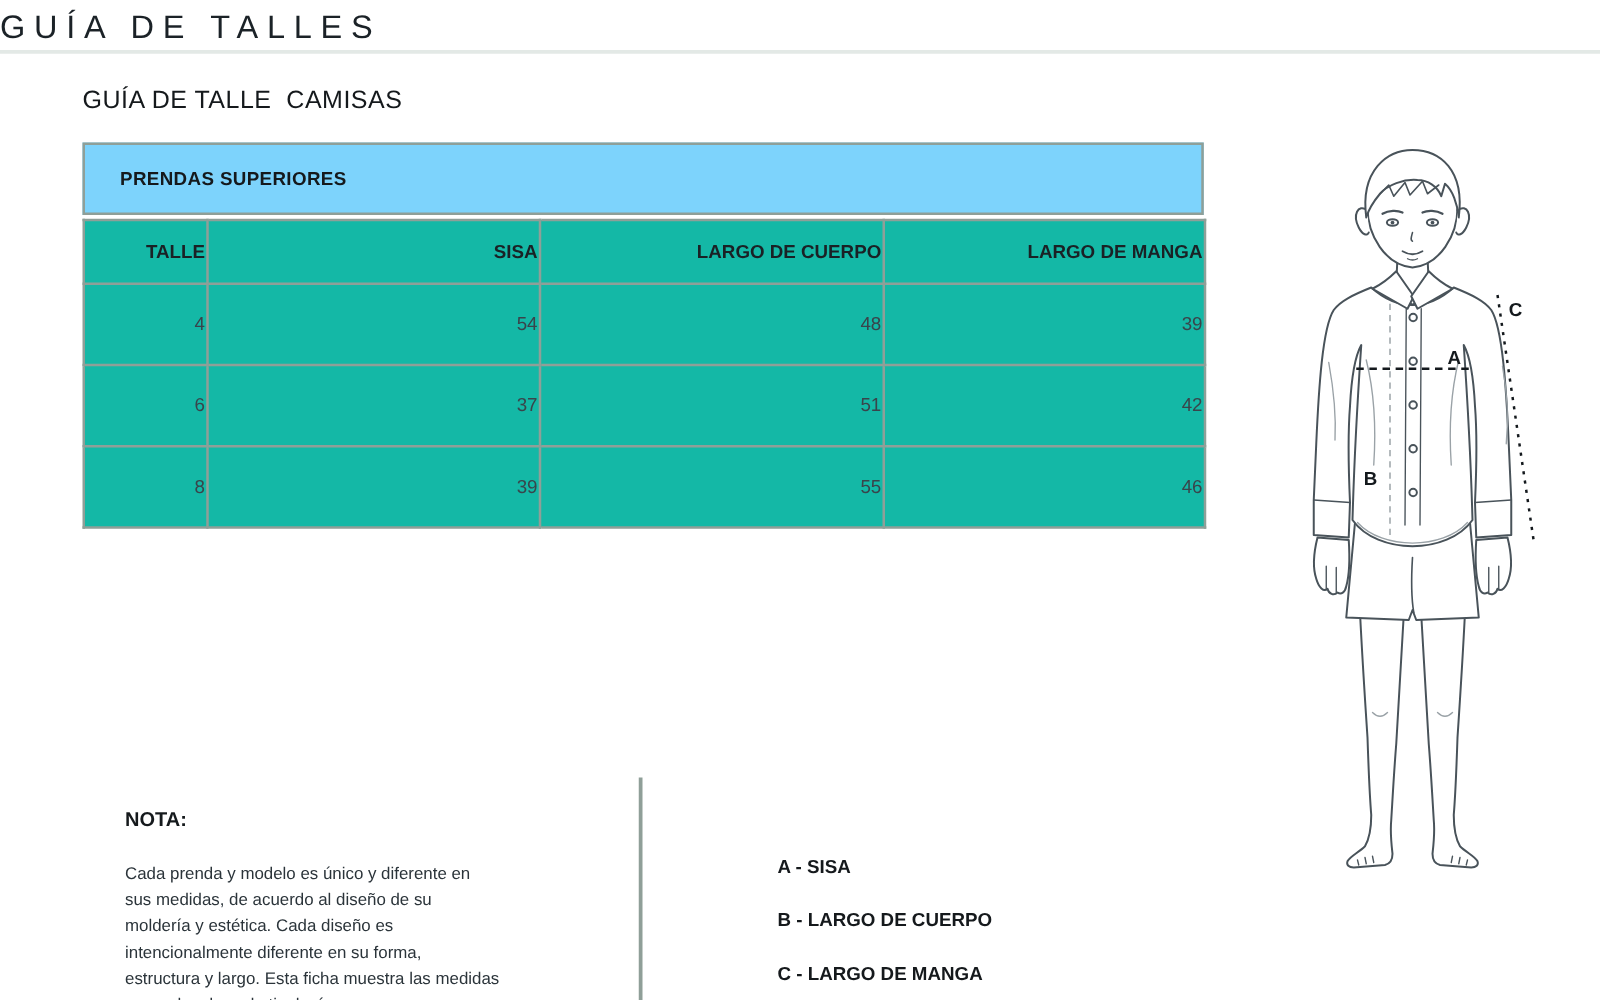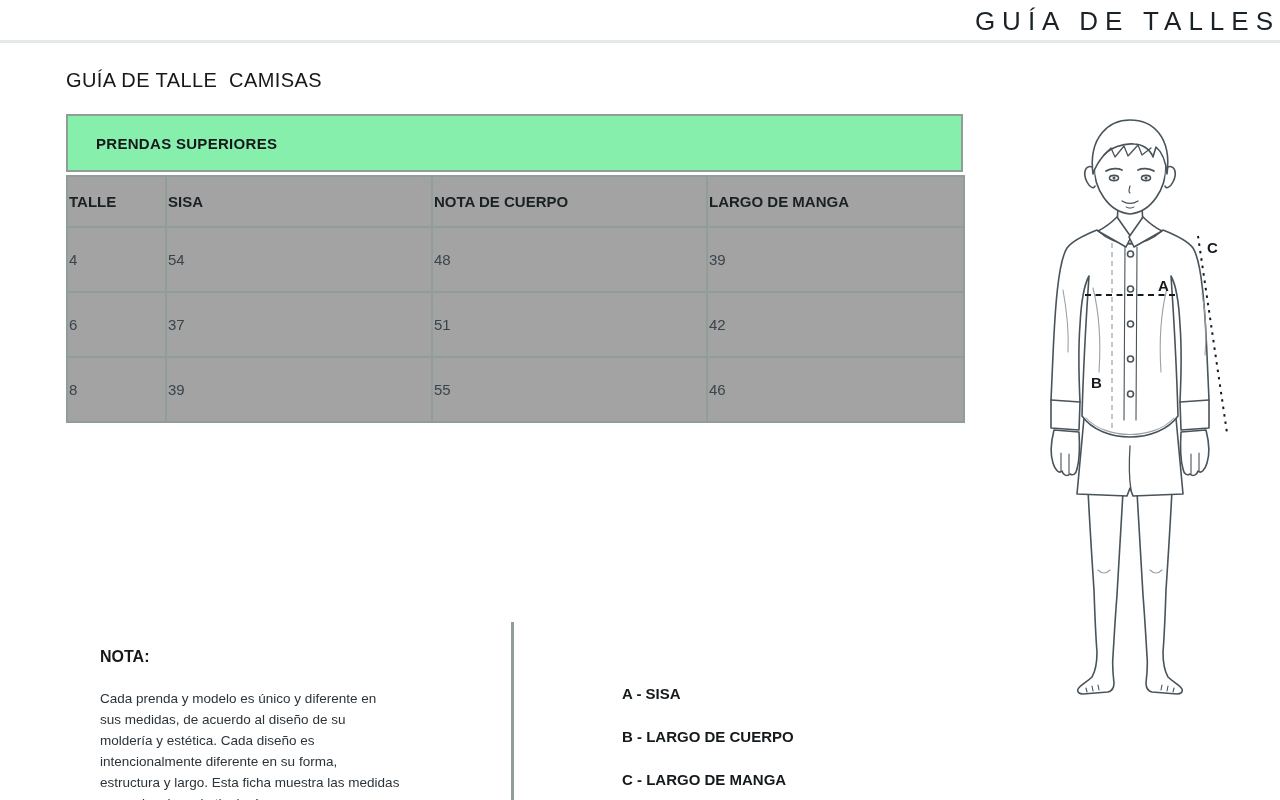--- a/index.html
+++ b/index.html
@@ -5,43 +5,43 @@
   * { box-sizing: border-box; }
   html,body { margin:0; padding:0; }
   body {
     width:1280px; height:800px; position:relative;
     background:#ffffff; overflow:hidden;
     font-family:"Liberation Sans", sans-serif;
     color:#1c2428;
   }
   .page-title {
     position:absolute; top:6px; left:0; width:100%;
-    text-align:right; font-size:26px; font-weight:500;
+    text-align:left; font-size:26px; font-weight:500;
     letter-spacing:7px; color:#1b2227;
   }
   .top-rule {
     position:absolute; top:40px; left:0; width:1280px; height:3px;
     background:#e3e9e6;
   }
   .section-title {
     position:absolute; top:69px; left:66px;
     font-size:20px; font-weight:normal; letter-spacing:0.4px;
     color:#15191c; white-space:pre;
   }
   .size-table-wrap { position:absolute; top:114px; left:66px; width:897px; }
   .band {
-    height:58px; background:#86efac; border:2px solid #8f9f98;
+    height:58px; background:#7dd3fc; border:2px solid #8f9f98;
     display:flex; align-items:center; padding-left:28px;
     font-size:15px; font-weight:bold; color:#15191c; letter-spacing:0.3px;
     margin-bottom:3px;
   }
   table.size-table { border-collapse:collapse; table-layout:fixed; width:897px; }
   table.size-table th, table.size-table td {
-    border:2px solid #8f9f98; text-align:left; vertical-align:middle;
-    background:#a3a3a3;
+    border:2px solid #8f9f98; text-align:right; vertical-align:middle;
+    background:#14b8a6;
   }
   table.size-table th {
     height:51px; font-size:15px; font-weight:bold; color:#1a2125;
   }
   table.size-table td {
     height:65px; font-size:15px; color:#39444b; font-weight:normal;
   }
   .note-block { position:absolute; left:100px; top:648px; width:300px; }
   .note-label { font-size:16px; font-weight:bold; color:#15191c; margin-bottom:22px; }
   .note-text { font-size:13.5px; line-height:21px; color:#2b343a; }
@@ -68,21 +68,21 @@
     <colgroup>
         <col style="width:99px">
         <col style="width:266px">
         <col style="width:275px">
         <col style="width:257px">
       </colgroup>
     <thead>
       <tr>
         <th>TALLE</th>
         <th>SISA</th>
-        <th>NOTA DE CUERPO</th>
+        <th>LARGO DE CUERPO</th>
         <th>LARGO DE MANGA</th>
       </tr>
     </thead>
     <tbody>
       <tr>
         <td>4</td>
         <td>54</td>
         <td>48</td>
         <td>39</td>
       </tr>

